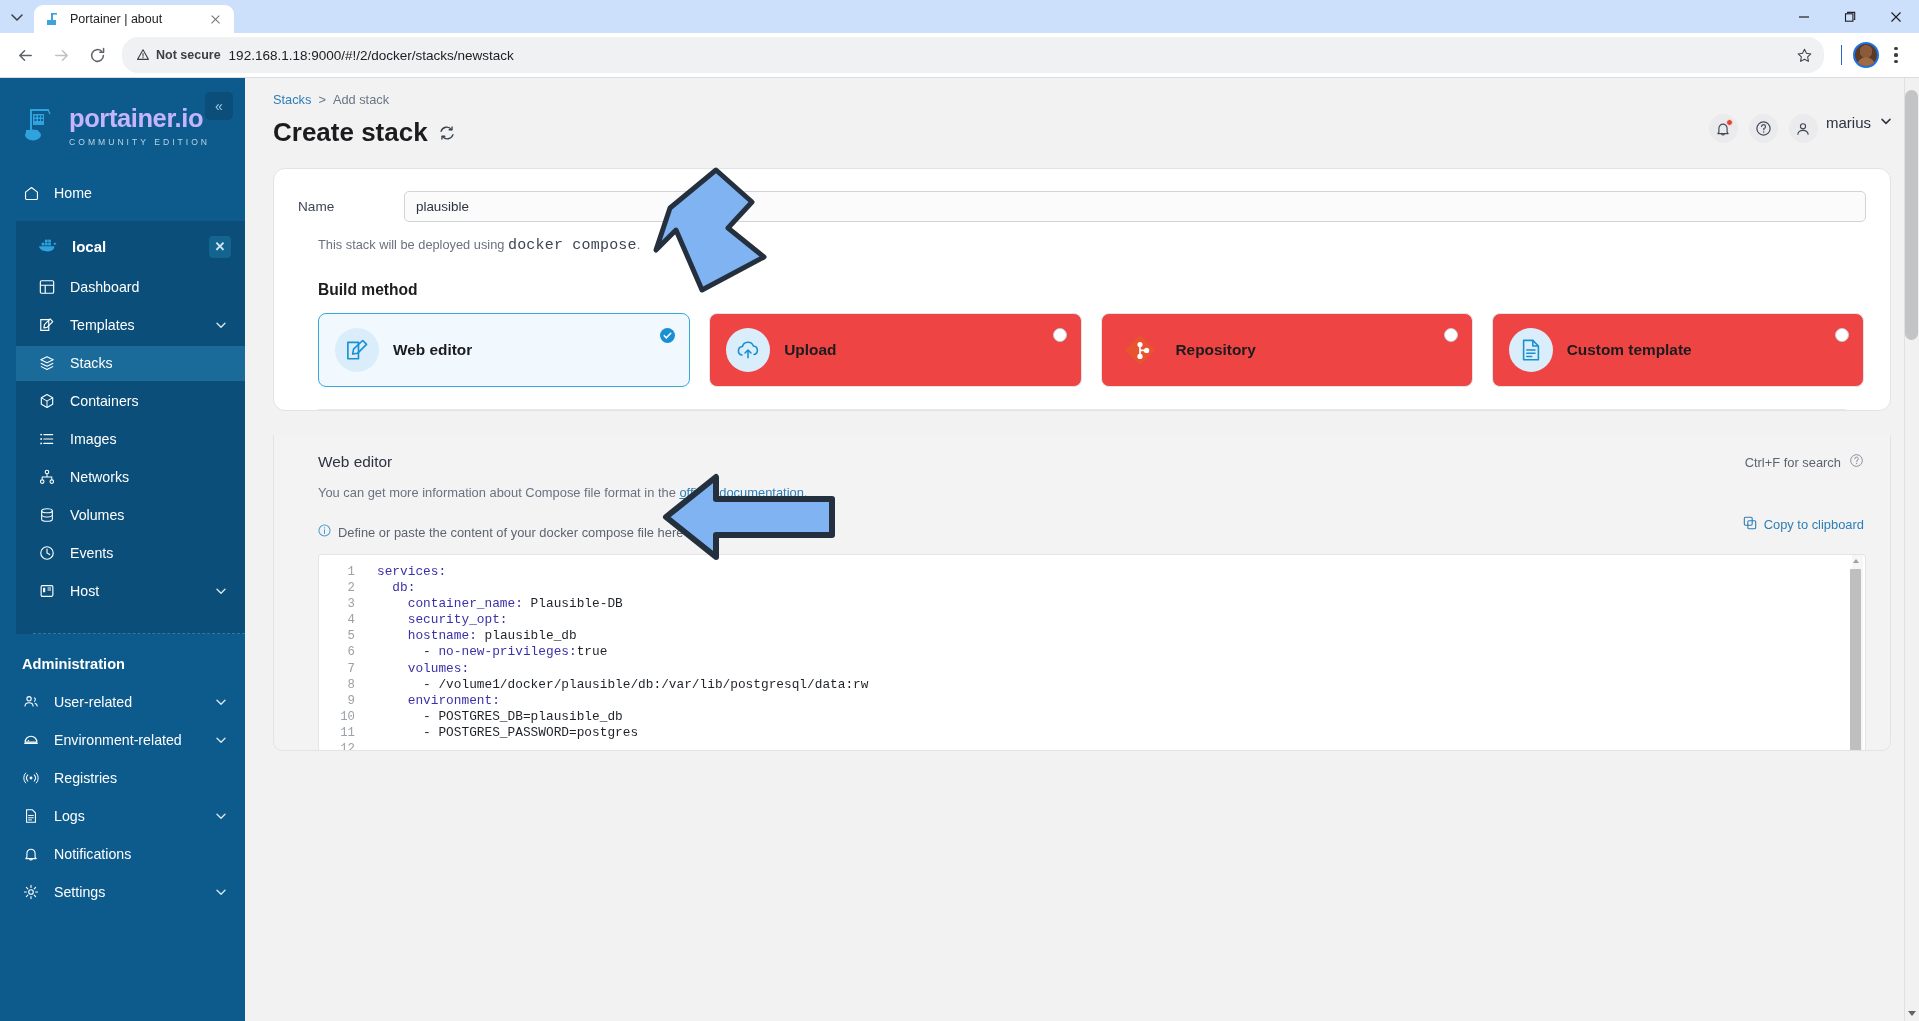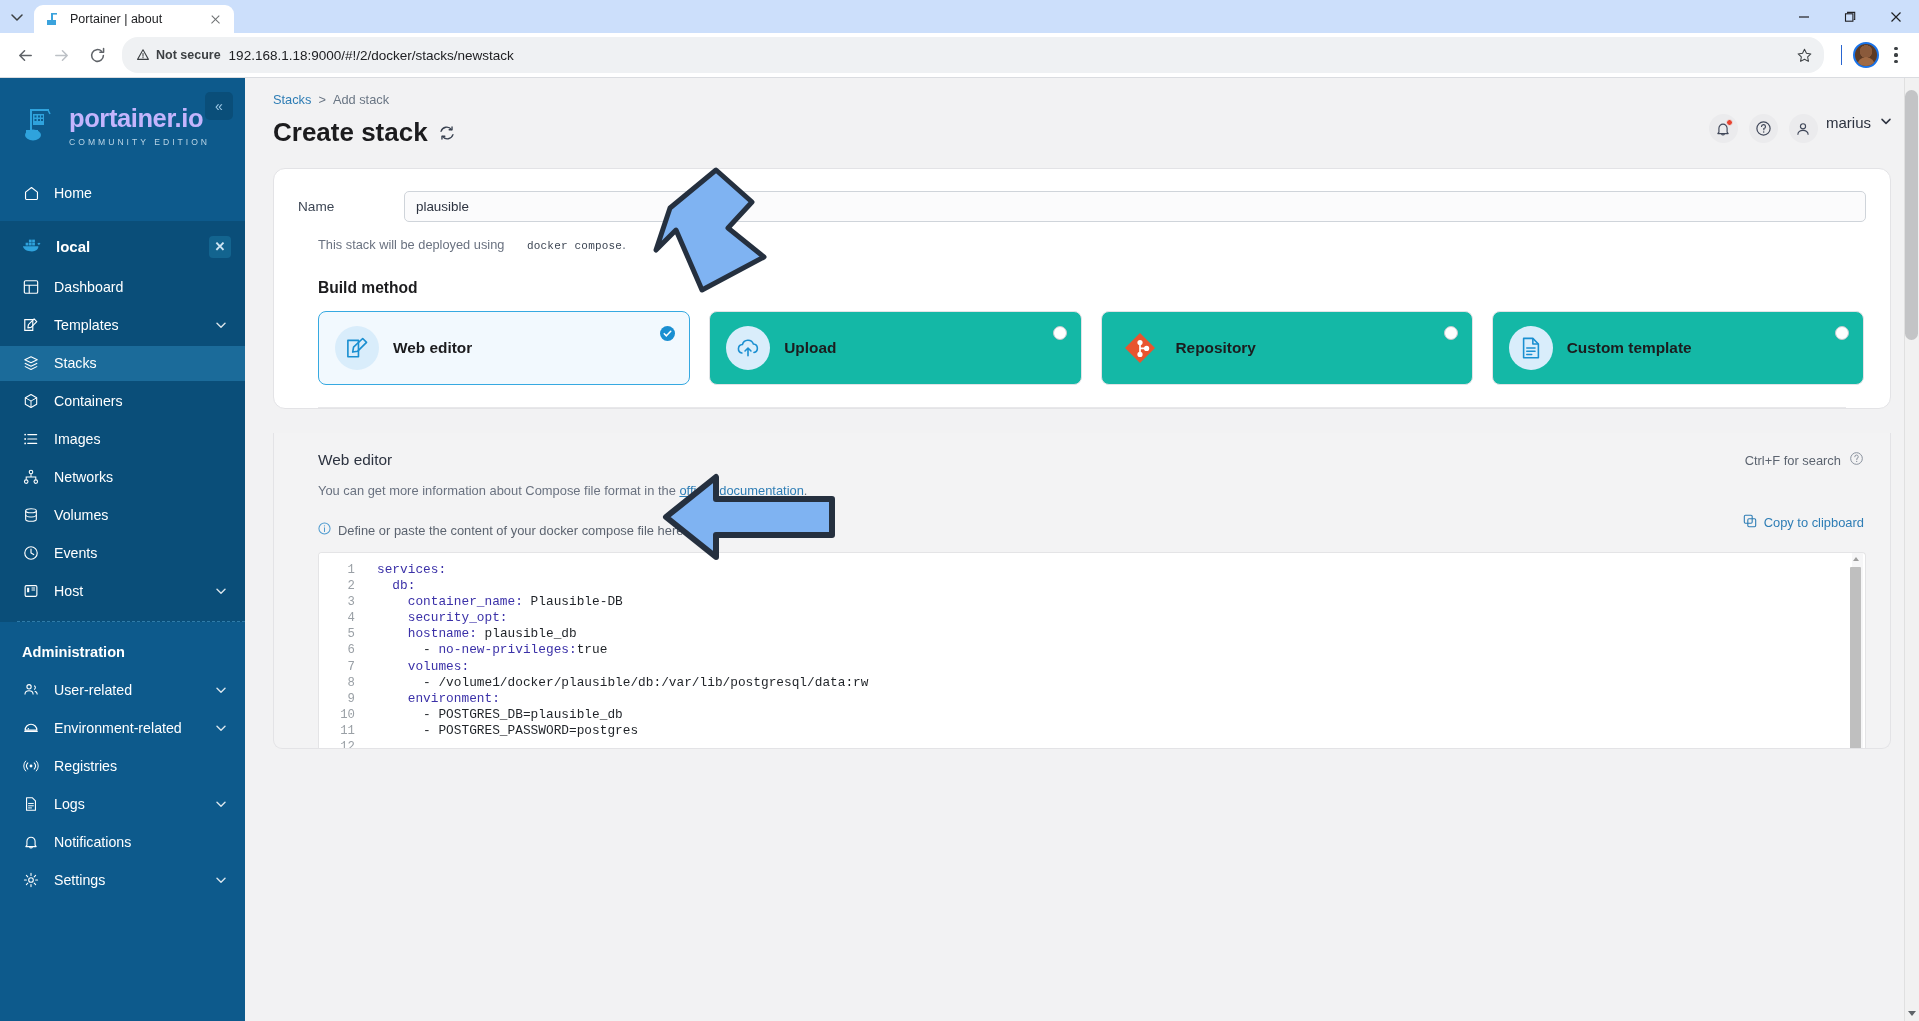--- a/index.html
+++ b/index.html
@@ -114,21 +114,21 @@
     justify-content: center; color: #9ec9e6; font-size: 14px;
   }
 
   .side-item {
     display: flex; align-items: center; gap: 14px;
     height: 35px; padding-left: 22px; margin: 3px 0;
     font-size: 14.2px; color: #ffffff; position: relative;
   }
   .side-item .ico { width: 18px; height: 18px; flex: 0 0 18px; display: flex; align-items: center; justify-content: center; }
   .side-item .chev { margin-left: auto; margin-right: 18px; opacity: .85; display: flex; }
-  .env-block { background: #0a4e79; border-radius: 0; margin-top: 10px; padding: 6px 0 10px 0; position: relative; }
+  .env-block { background: #0a4e79; border-radius: 0; margin-top: 10px; padding: 6px 0 22px 0; position: relative; margin-left: 16px; }
   .env-block::after {
     content: ""; position: absolute; left: 17px; right: 0; bottom: 0;
     height: 1px; border-bottom: 1px dashed #2f7ba8;
   }
   .env-head {
     display: flex; align-items: center; gap: 14px;
     height: 40px; padding-left: 22px; font-size: 15px; font-weight: 600;
   }
   .env-close {
     margin-left: auto; margin-right: 14px; width: 22px; height: 22px;
@@ -165,32 +165,32 @@
   }
   .form-row { display: flex; align-items: center; gap: 0; }
   .form-label { width: 106px; flex: 0 0 106px; font-size: 13.6px; color: #3d4654; }
   .text-input {
     flex: 1; height: 31px; border: 1px solid #cfd4da; border-radius: 5px;
     background: #fbfbfc; font-size: 13.4px; color: #2d3340;
     padding: 0 11px; font-family: "Liberation Sans", sans-serif;
   }
   .deploy-note { font-size: 12.8px; color: #6a7280; margin: 15px 0 0 20px; }
   .deploy-note code {
-    font-family: "Liberation Mono", monospace; font-size: 11px;
-    color: #3d4654; background: transparent; letter-spacing: .2px; margin-left: 19px;
+    font-family: "Liberation Mono", monospace; font-size: 15px;
+    color: #3d4654; background: transparent; letter-spacing: .2px;
   }
   .build-title { font-size: 15.6px; font-weight: 700; color: #1c1c1e; margin: 27px 0 0 20px; }
 
   .card-grid {
     display: grid; grid-template-columns: repeat(4, 1fr);
     gap: 19px; margin: 14px 0 0 20px; padding-right: 2px;
   }
   .bm-card {
     height: 74px; border: 1px solid #e2e3e6; border-radius: 8px;
-    background: #14b8a6; display: flex; align-items: center;
+    background: #ef4444; display: flex; align-items: center;
     padding: 0 16px; gap: 14px; position: relative;
   }
   .bm-card.selected { border: 1px solid #36a9e1; background: #f2f9fe; }
   .bm-ico {
     width: 44px; height: 44px; border-radius: 50%;
     background: #d9edfb; display: flex; align-items: center;
     justify-content: center; flex: 0 0 44px; color: #1a8fd1;
   }
   .bm-ico.plain { background: transparent; }
   .bm-label { font-size: 15.4px; font-weight: 700; color: #1c1c1e; }

